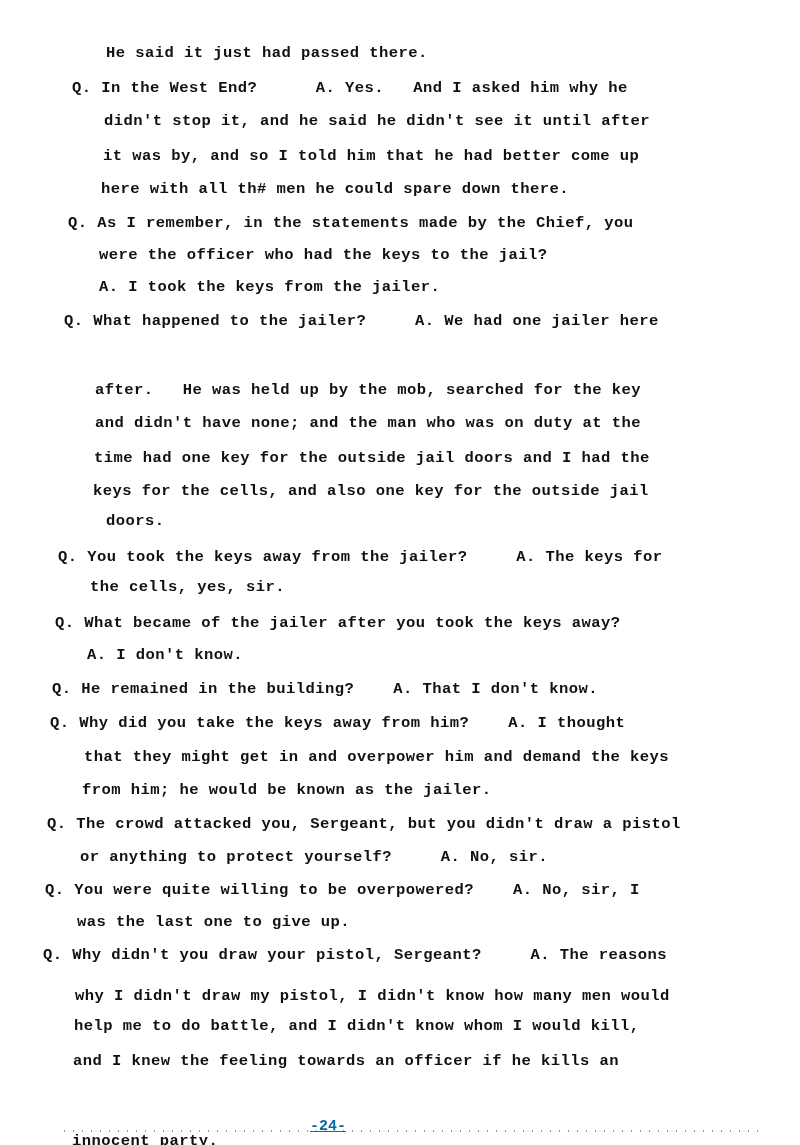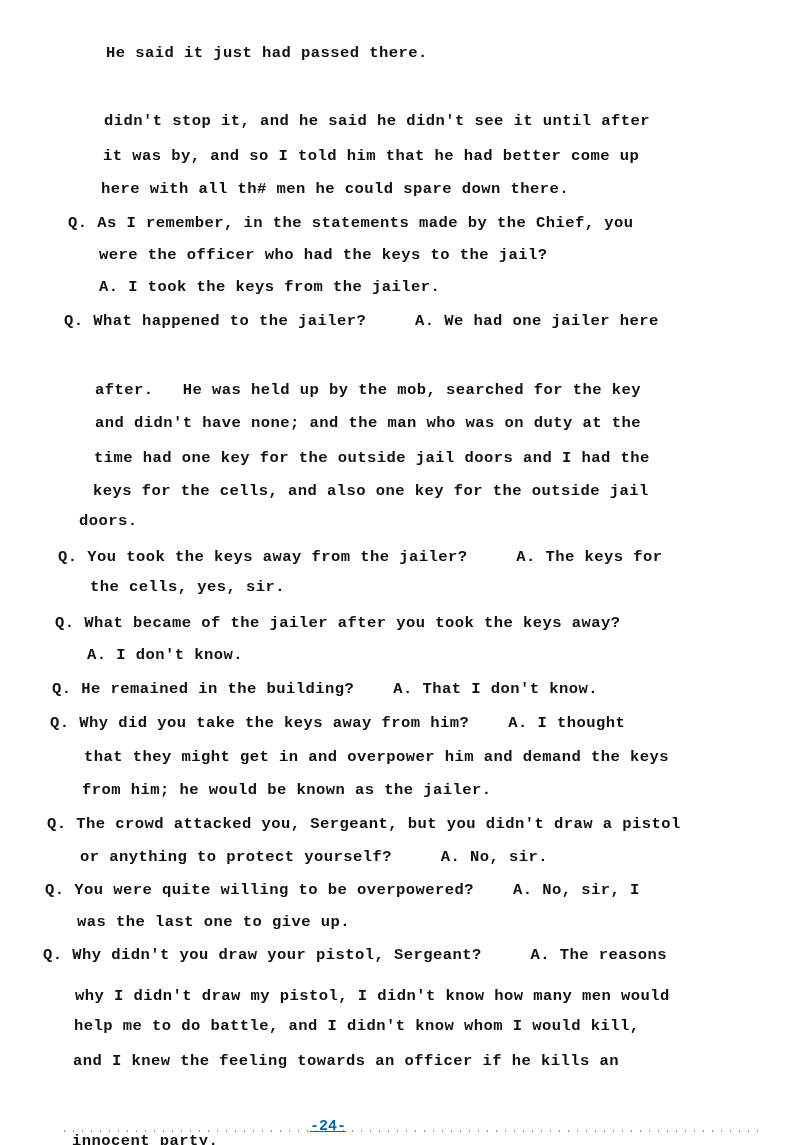--- a/index.html
+++ b/index.html
@@ -26,32 +26,33 @@
       position: absolute; left: 60px; top: 1130px; width: 700px; height: 2px;
       background-image: radial-gradient(circle, #555 0.6px, transparent 1px);
       background-size: 9px 2px; opacity: 0.6;
     }
   </style>
 </head>
 <body>
 
 <div class="page">
   <div class="ln" style="left: 106px; top: 44px;">He said it just had passed there.</div>
+  <div class="ln" style="left: 72px; top: 79px;">Q. In the West End?      A. Yes.   And I asked him why he</div>
   <div class="ln" style="left: 104px; top: 112px;">didn't stop it, and he said he didn't see it until after</div>
   <div class="ln" style="left: 103px; top: 147px;">it was by, and so I told him that he had better come up</div>
   <div class="ln" style="left: 101px; top: 180px;">here with all th# men he could spare down there.</div>
   <div class="ln" style="left: 68px; top: 214px;">Q. As I remember, in the statements made by the Chief, you</div>
   <div class="ln" style="left: 99px; top: 246px;">were the officer who had the keys to the jail?</div>
   <div class="ln" style="left: 99px; top: 278px;">A. I took the keys from the jailer.</div>
   <div class="ln" style="left: 64px; top: 312px;">Q. What happened to the jailer?     A. We had one jailer here</div>
   <div class="ln" style="left: 95px; top: 381px;">after.   He was held up by the mob, searched for the key</div>
   <div class="ln" style="left: 95px; top: 414px;">and didn't have none; and the man who was on duty at the</div>
   <div class="ln" style="left: 94px; top: 449px;">time had one key for the outside jail doors and I had the</div>
   <div class="ln" style="left: 93px; top: 482px;">keys for the cells, and also one key for the outside jail</div>
-  <div class="ln" style="left: 79px; top: 512px;">doors.</div>
+  <div class="ln" style="left: 106px; top: 512px;">doors.</div>
   <div class="ln" style="left: 58px; top: 548px;">Q. You took the keys away from the jailer?     A. The keys for</div>
   <div class="ln" style="left: 90px; top: 578px;">the cells, yes, sir.</div>
   <div class="ln" style="left: 55px; top: 614px;">Q. What became of the jailer after you took the keys away?</div>
   <div class="ln" style="left: 87px; top: 646px;">A. I don't know.</div>
   <div class="ln" style="left: 52px; top: 680px;">Q. He remained in the building?    A. That I don't know.</div>
   <div class="ln" style="left: 50px; top: 714px;">Q. Why did you take the keys away from him?    A. I thought</div>
   <div class="ln" style="left: 84px; top: 748px;">that they might get in and overpower him and demand the keys</div>
   <div class="ln" style="left: 82px; top: 781px;">from him; he would be known as the jailer.</div>
   <div class="ln" style="left: 47px; top: 815px;">Q. The crowd attacked you, Sergeant, but you didn't draw a pistol</div>
   <div class="ln" style="left: 80px; top: 848px;">or anything to protect yourself?     A. No, sir.</div>

